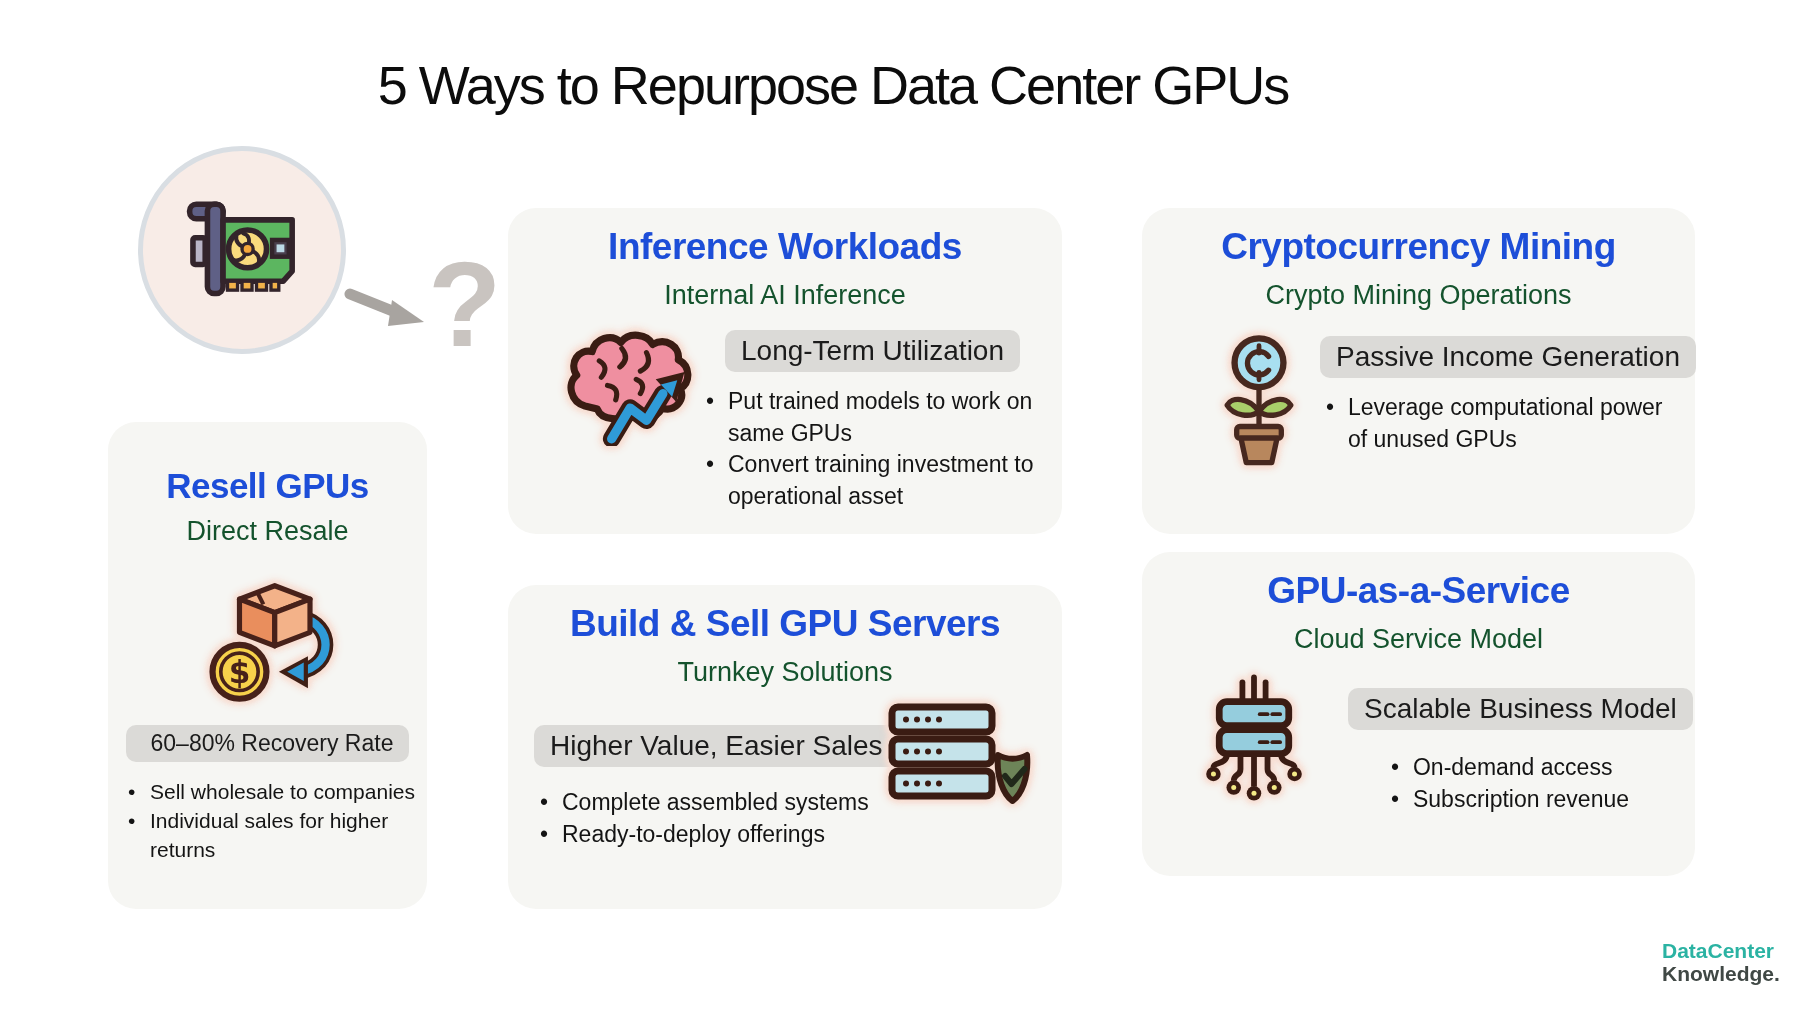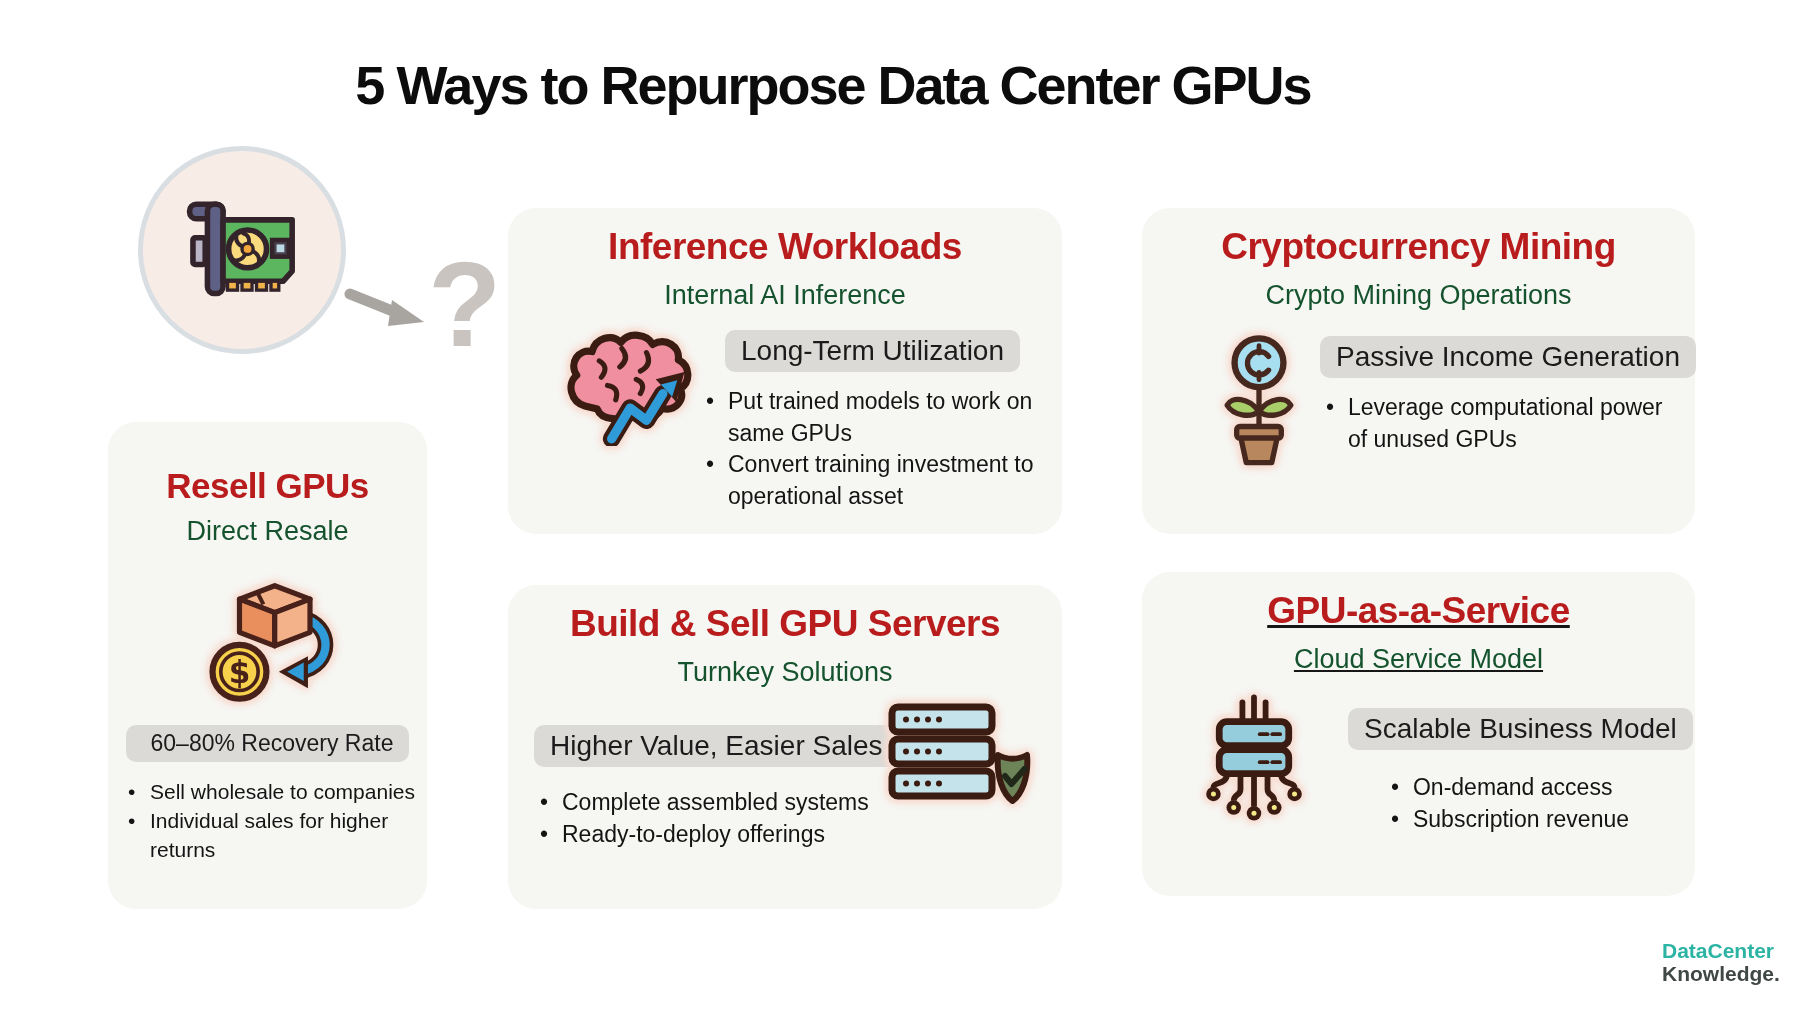--- a/index.html
+++ b/index.html
@@ -2,37 +2,37 @@
 <html><head>
 <meta charset="utf-8">
 <style>
   html,body{margin:0;padding:0;}
   body{
     width:1800px;height:1013px;background:#ffffff;position:relative;overflow:hidden;
     font-family:"Liberation Sans","DejaVu Sans",sans-serif;color:#161616;
   }
   .title{
     position:absolute;left:0;top:54px;width:1666px;margin:0;text-align:center;
-    font-size:54px;font-weight:700;letter-spacing:-2px;color:#0c0c0c;
+    font-size:54px;font-weight:400;letter-spacing:-2px;color:#0c0c0c;
   }
   
   .gpu-circle{
     position:absolute;left:138px;top:146px;width:198px;height:198px;border-radius:50%;
     background:#f8ece7;border:5px solid #d9dee3;display:flex;align-items:center;justify-content:center;
   }
   .gpu-circle svg{width:136px;height:114px;}
   .intro-arrow{position:absolute;left:344px;top:284px;width:84px;height:52px;}
   .qmark{
     position:absolute;left:428px;top:244px;font-size:120px;font-weight:800;color:#c9c4c0;line-height:1;
   }
   
   .card{
     position:absolute;background:#f6f6f3;border-radius:28px;
   }
-  .card h2{margin:0;text-align:center;font-weight:700;letter-spacing:-0.5px;color:#b91c1c;}
+  .card h2{margin:0;text-align:center;font-weight:700;letter-spacing:-0.5px;color:#1d4ed8;}
   .card .subtitle{text-align:center;font-size:27px;color:#14532d;}
   .badge{
     display:inline-block;background:#dbdad7;border-radius:10px;padding:5px 16px;
     font-size:28px;color:#1b1b1b;white-space:nowrap;
   }
   .bullets{list-style:none;margin:0;padding:0;font-size:23px;line-height:1.38;color:#141414;text-align:left;}
   .bullets li{position:relative;padding-left:28px;margin:0;}
   .bullets li::before{content:"•";position:absolute;left:6px;top:0;}
   .sticker{position:absolute;}
   .sticker svg{width:100%;height:100%;
@@ -41,21 +41,21 @@
   #card-resell{left:108px;top:422px;width:319px;height:487px;text-align:center;}
   #card-resell h2{margin-top:44px;font-size:35px;}
   #card-resell .subtitle{margin-top:10px;}
   #card-resell .sticker{position:static;display:block;width:140px;height:150px;margin:14px auto 0;}
   #card-resell .badge{margin-top:14px;font-size:23px;padding-left:25px;}
   #card-resell .bullets{margin:16px 0 0 14px;width:296px;font-size:21px;}
   
   #card-inference{left:508px;top:208px;width:554px;height:326px;}
   #card-crypto{left:1142px;top:208px;width:553px;height:326px;}
   #card-build{left:508px;top:585px;width:554px;height:324px;}
-  #card-gpuaas{left:1142px;top:572px;width:553px;height:324px;text-decoration:underline;}
+  #card-gpuaas{left:1142px;top:552px;width:553px;height:324px;}
   .grid-card h2{margin-top:18px;font-size:37px;}
   .grid-card .subtitle{margin-top:12px;}
   .col{position:absolute;text-align:center;}
   .col .bullets{display:inline-block;margin-top:14px;}
   #card-inference .sticker{left:38px;top:120px;width:162px;height:118px;}
   #card-inference .col{left:192px;top:122px;width:345px;}
   #card-crypto .sticker{left:66px;top:122px;width:102px;height:142px;}
   #card-crypto .col{left:178px;top:128px;width:345px;}
   #card-build .col{left:26px;top:140px;width:362px;text-align:left;}
   #card-build .col .bullets{margin-top:20px;}

